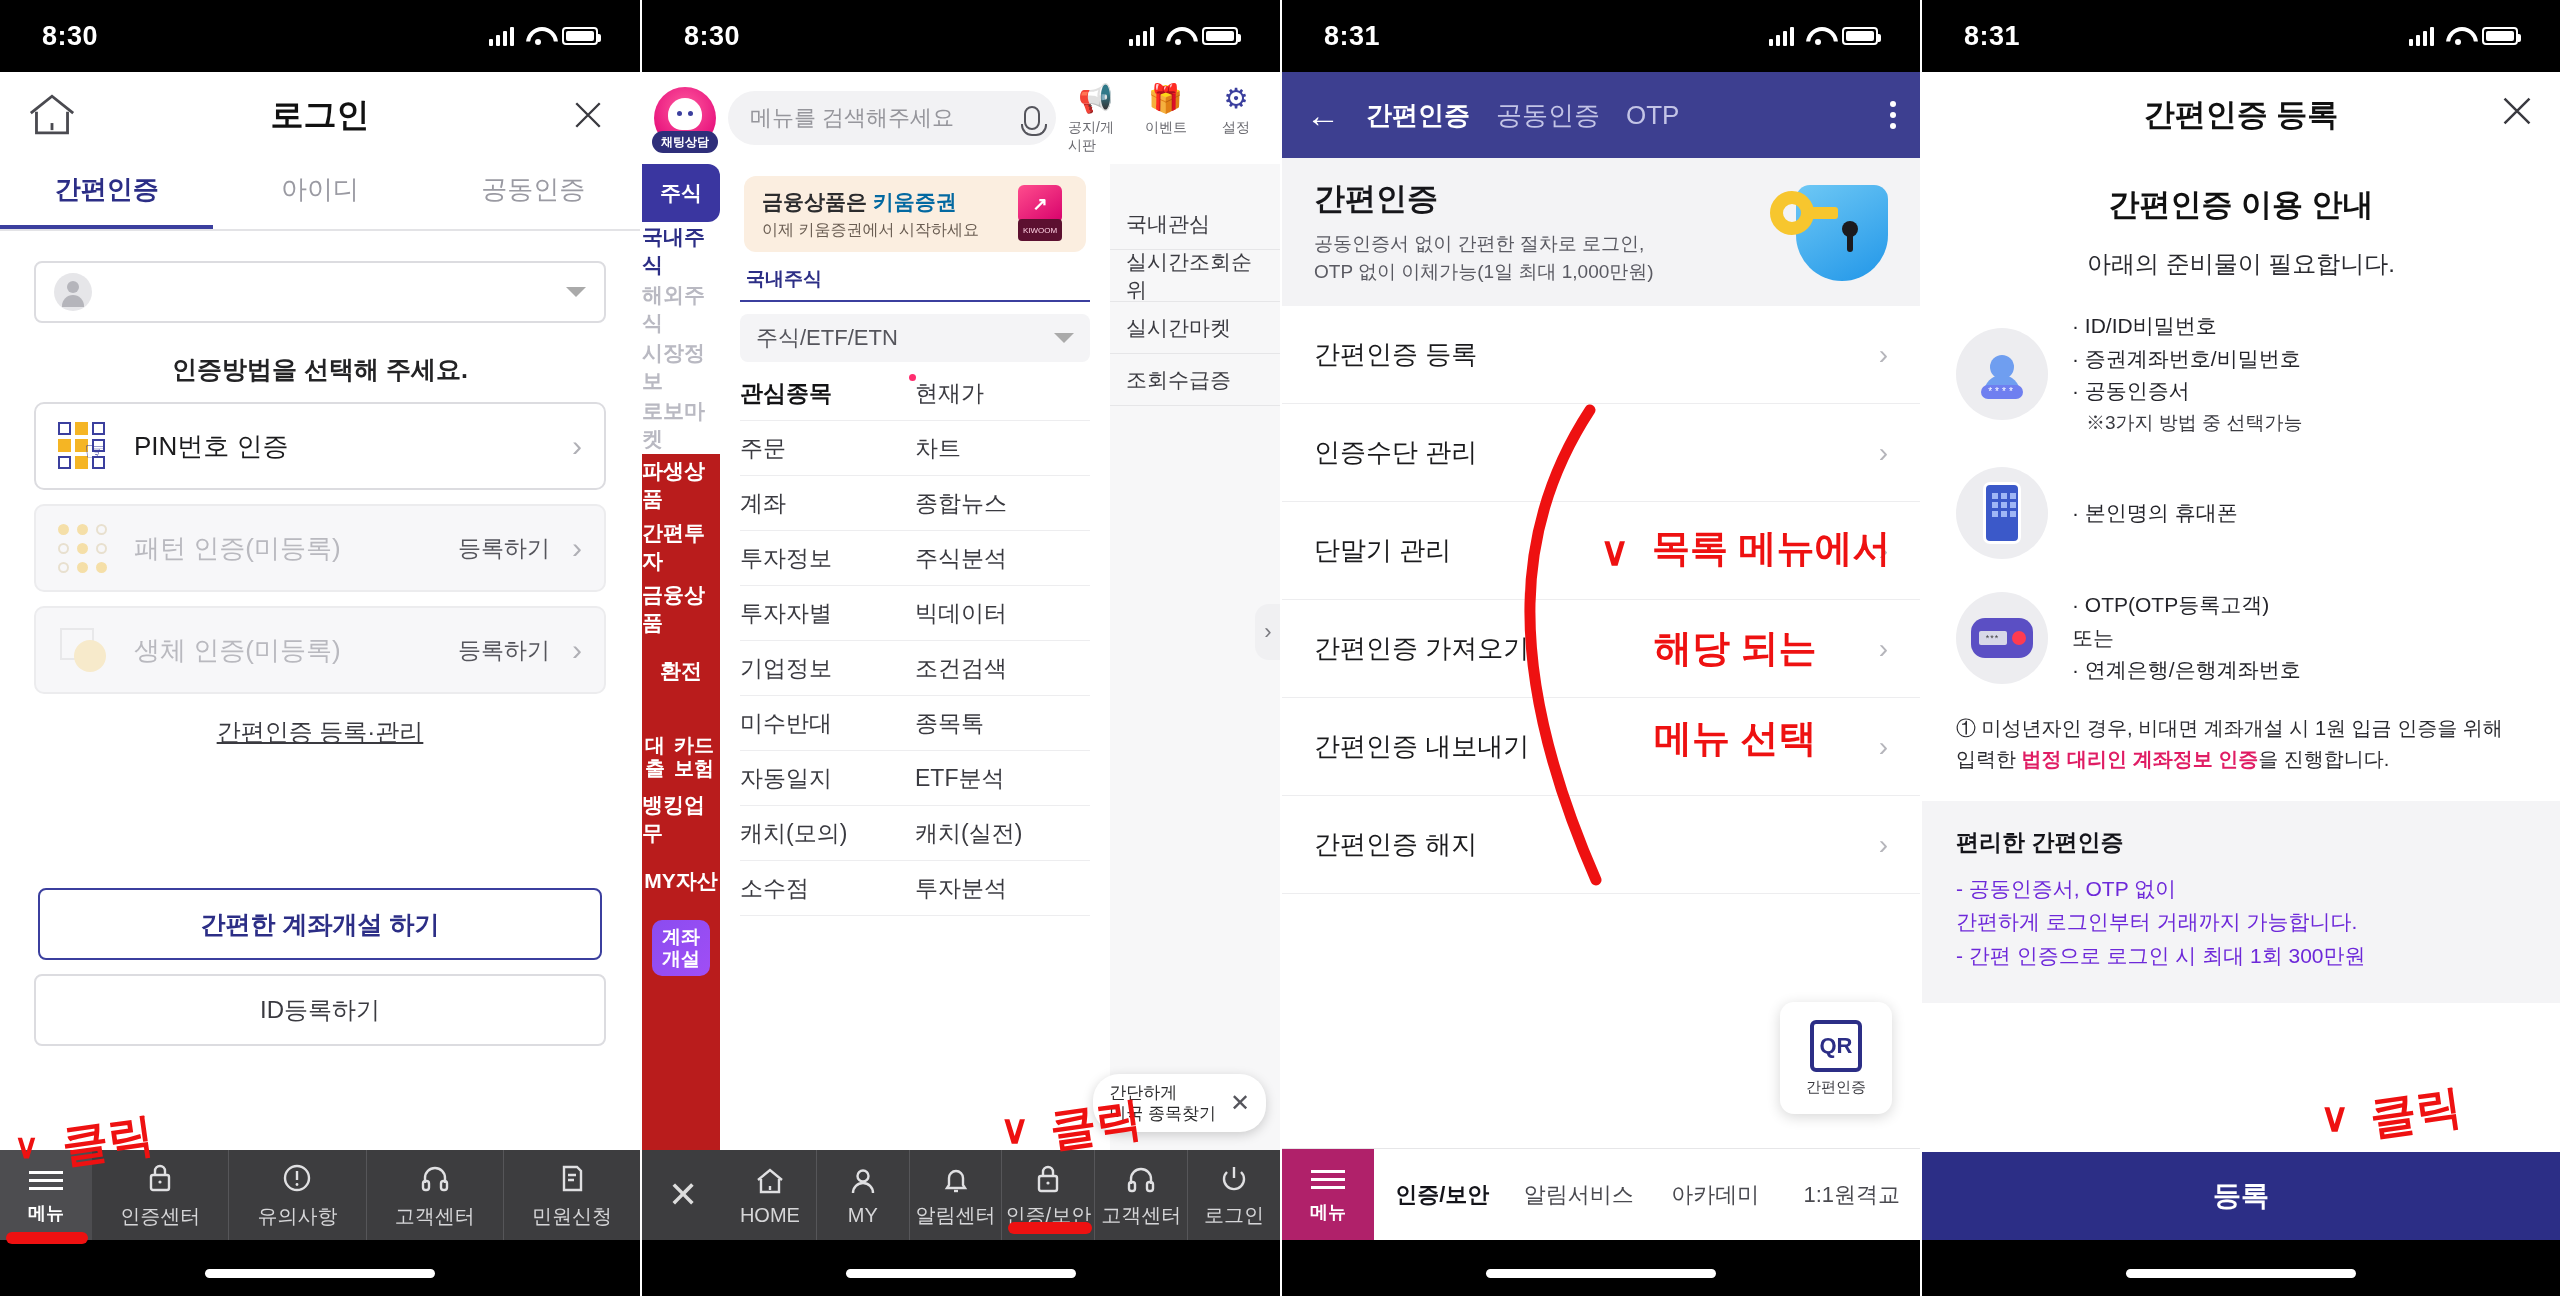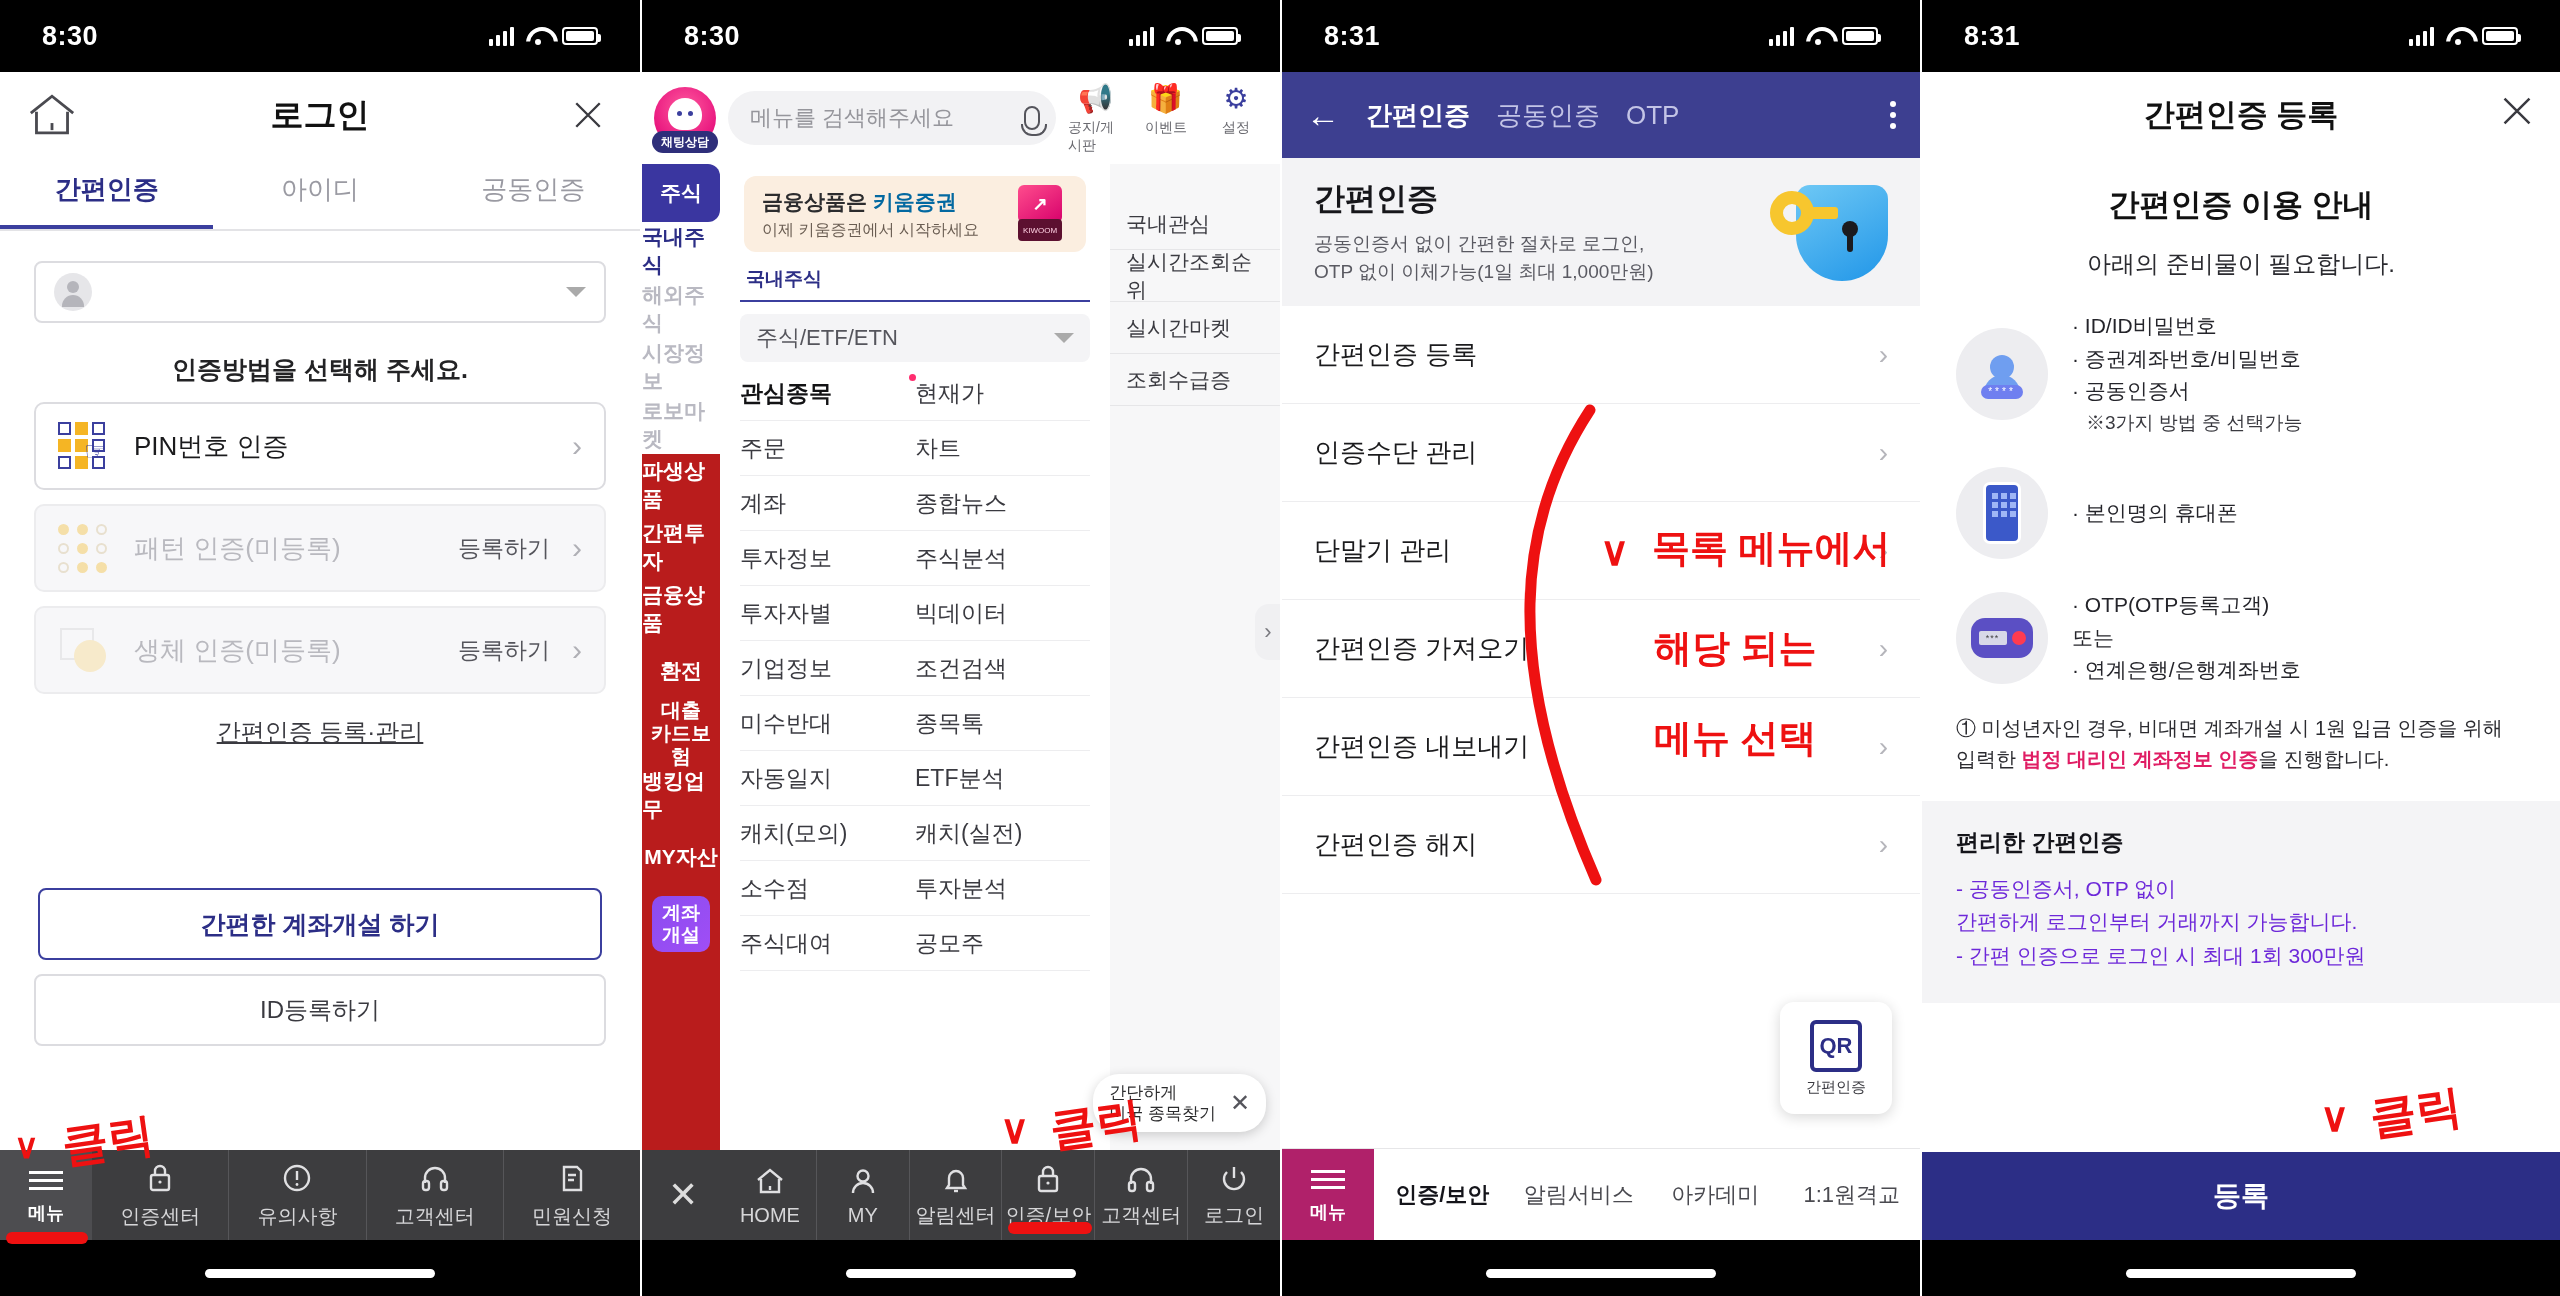--- a/index.html
+++ b/index.html
@@ -96,21 +96,21 @@
   .p2-ti { width:56px; display:flex;flex-direction:column;align-items:center;gap:3px; }
   .p2-ti .g { height:34px; display:flex;align-items:center;justify-content:center; font-size:28px;color:#3b3f9e;}
   .p2-ti span{font-size:14px;color:#6a6a70;}
   .p2-body { display:flex; height:calc(1296px - 72px - 92px - 90px - 56px); }
   .p2-side { width:78px; background:#b91c1c; display:flex; flex-direction:column;align-items:center; }
   .p2-side-top { background:#fff; }
   .p2-s-item { height:58px; display:flex;align-items:center;justify-content:center; font-size:21px; color:#b9b9c2; font-weight:bold;}
   .p2-s-item.sel { background:#3a36a0; color:#fff; border-radius:0 12px 12px 0; }
   .p2-s-item.lit { color:#2c2e86; }
   .p2-side-bot .p2-s-item { color:#fff; height:62px; }
-  .p2-s-item.two { line-height:1.15; text-align:center; flex-direction:column; font-size:20px; }
+  .p2-s-item.two { line-height:1.15; text-align:center; flex-direction:row; font-size:20px;margin-top:24px; }
   .acct-btn { margin:8px auto; width:58px;height:56px;border-radius:10px;
      background:linear-gradient(135deg,#8b4cf0,#a04ef5); color:#fff;font-size:19px;font-weight:bold;
      display:flex;flex-direction:column;align-items:center;justify-content:center;line-height:1.15;}
   .p2-main { flex:1; position:relative; background:#fff; display:flex; }
   .p2-col1 { flex:1; padding:0 14px; }
   .p2-banner { margin:12px 10px 8px; height:76px; border-radius:12px; background:#fbeee0; display:flex;
                align-items:center; padding:0 18px; justify-content:space-between; }
   .p2-banner .t1{font-size:21px;font-weight:bold;color:#2c2c2e;}
   .p2-banner .t1 b{color:#0369a1;}
   .p2-banner .t2{font-size:16px;color:#6a5d52;margin-top:4px;}
@@ -493,24 +493,20 @@
                 <div class="p2-cell">ETF분석</div>
               </div>
             <div class="p2-grow">
                 <div class="p2-cell">캐치(모의)</div>
                 <div class="p2-cell">캐치(실전)</div>
               </div>
             <div class="p2-grow">
                 <div class="p2-cell">소수점</div>
                 <div class="p2-cell">투자분석</div>
               </div>
-            <div class="p2-grow">
-                <div class="p2-cell">주식대여</div>
-                <div class="p2-cell">공모주</div>
-              </div>
           </div>
         </div>
         <div class="p2-col2">
           <div class="p2-c2row">국내관심</div>
           <div class="p2-c2row">실시간조회순위</div>
           <div class="p2-c2row">실시간마켓</div>
           <div class="p2-c2row">조회수급증</div>
         </div>
         <div class="p2-exp">›</div>
         <div class="tooltip">

